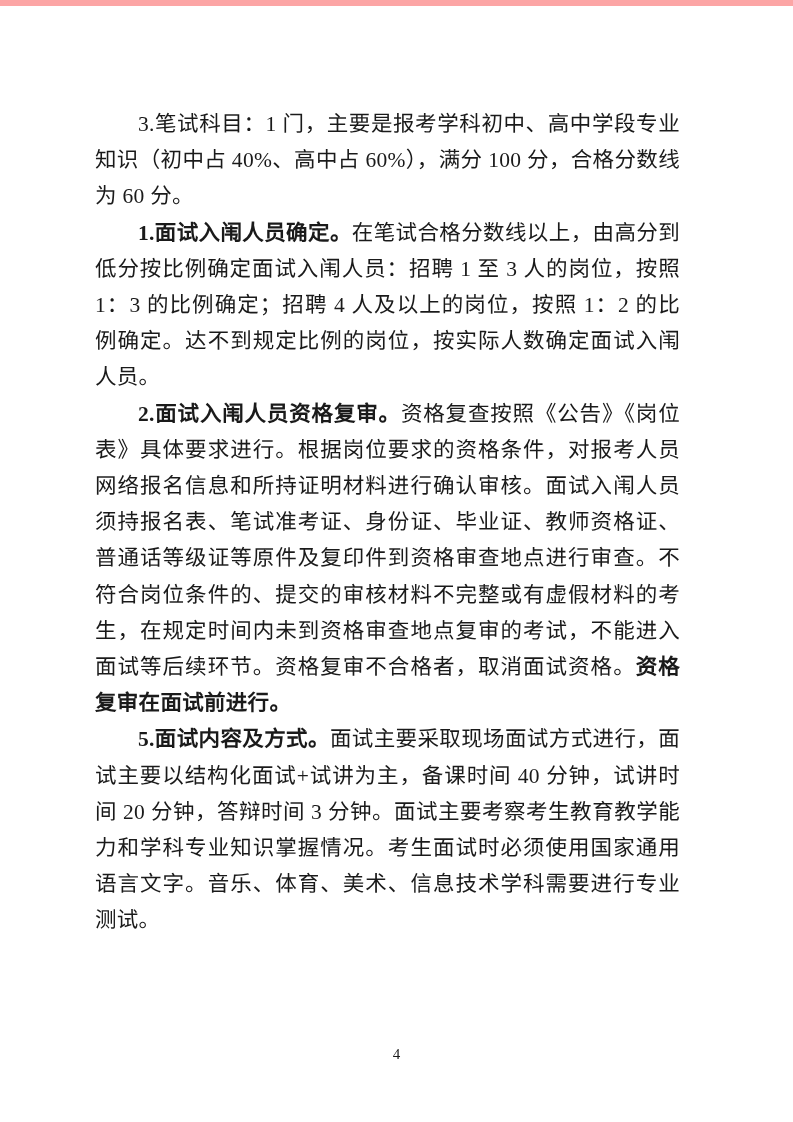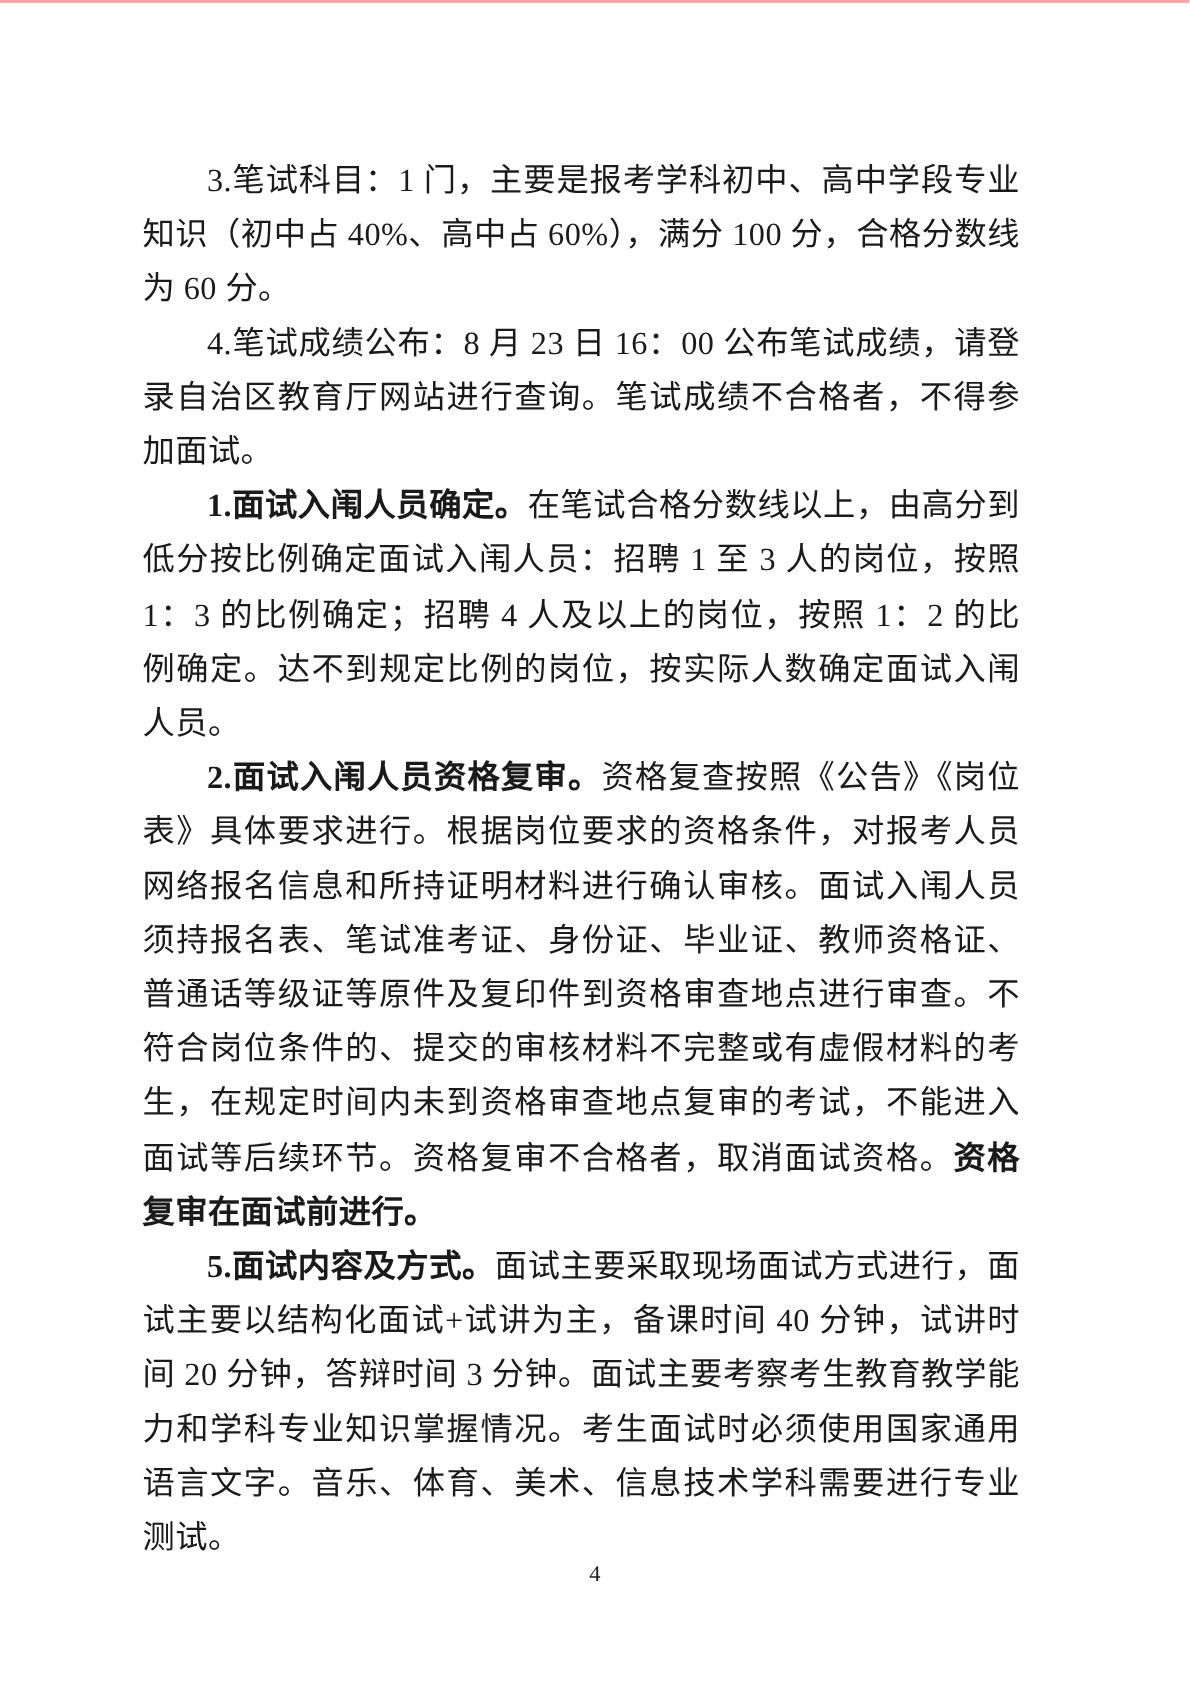--- a/index.html
+++ b/index.html
@@ -9,21 +9,21 @@
   }
   .page {
     position: relative;
     width: 793px;
     height: 1122px;
     background: #ffffff;
     color: #1a1a1a;
     font-family: "Liberation Serif", "DejaVu Serif", serif;
     overflow: hidden;
     box-sizing: border-box;
-    border-top: 2px solid #fca5a5;
+    border-top: 6px solid #fca5a5;
   }
   .content {
     position: absolute;
     left: 95px;
     top: 100px;
     width: 585px;
   }
   .content p {
     margin: 0;
     padding: 0;
@@ -53,21 +53,20 @@
   }
 </style>
 </head>
 <body>
 
 <div class="page">
   <div class="content">
 
     <p><span>3.笔试科目：1 门，主要是报考学科初中、高中学段专业知识（初中占 40%、高中占 60%），满分 100 分，合格分数线为 60 分。</span></p>
 
-    <p><span>4.笔试成绩公布：8 月 23 日 16：00 公布笔试成绩，请登录自治区教育厅网站进行查询。笔试成绩不合格者，不得参加面试。</span></p>
 
 
 
     <p><span class="b">1.面试入闱人员确定。</span><span>在笔试合格分数线以上，由高分到低分按比例确定面试入闱人员：招聘 1 至 3 人的岗位，按照 1：3 的比例确定；招聘 4 人及以上的岗位，按照 1：2 的比例确定。达不到规定比例的岗位，按实际人数确定面试入闱人员。</span></p>
 
     <p><span class="b">2.面试入闱人员资格复审。</span><span>资格复查按照《公告》《岗位表》具体要求进行。根据岗位要求的资格条件，对报考人员网络报名信息和所持证明材料进行确认审核。面试入闱人员须持报名表、笔试准考证、身份证、毕业证、教师资格证、普通话等级证等原件及复印件到资格审查地点进行审查。不符合岗位条件的、提交的审核材料不完整或有虚假材料的考生，在规定时间内未到资格审查地点复审的考试，不能进入面试等后续环节。资格复审不合格者，取消面试资格。</span><span class="b">资格复审在面试前进行。</span></p>
 
     <p><span class="b">5.面试内容及方式。</span><span>面试主要采取现场面试方式进行，面试主要以结构化面试+试讲为主，备课时间 40 分钟，试讲时间 20 分钟，答辩时间 3 分钟。面试主要考察考生教育教学能力和学科专业知识掌握情况。考生面试时必须使用国家通用语言文字。音乐、体育、美术、信息技术学科需要进行专业测试。</span></p>
 
   </div>

